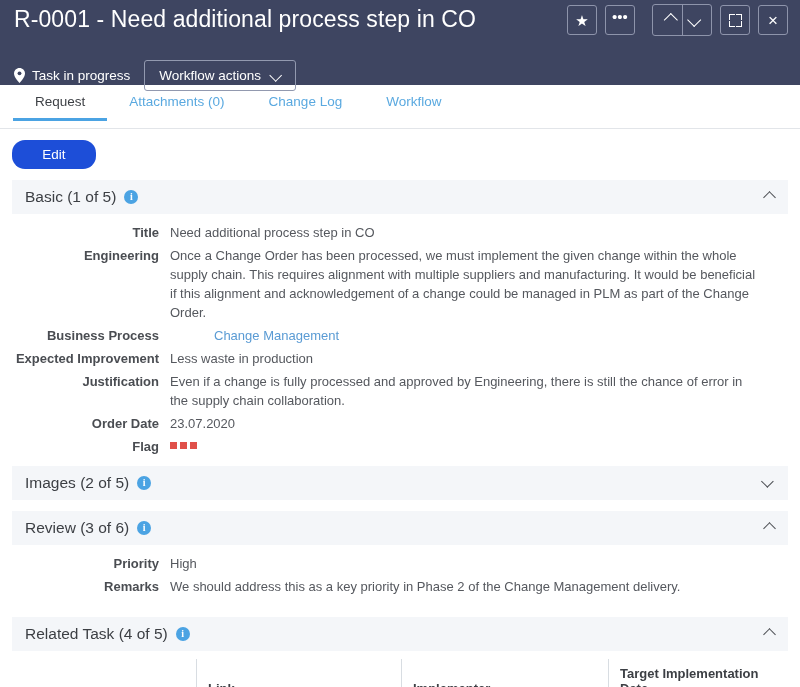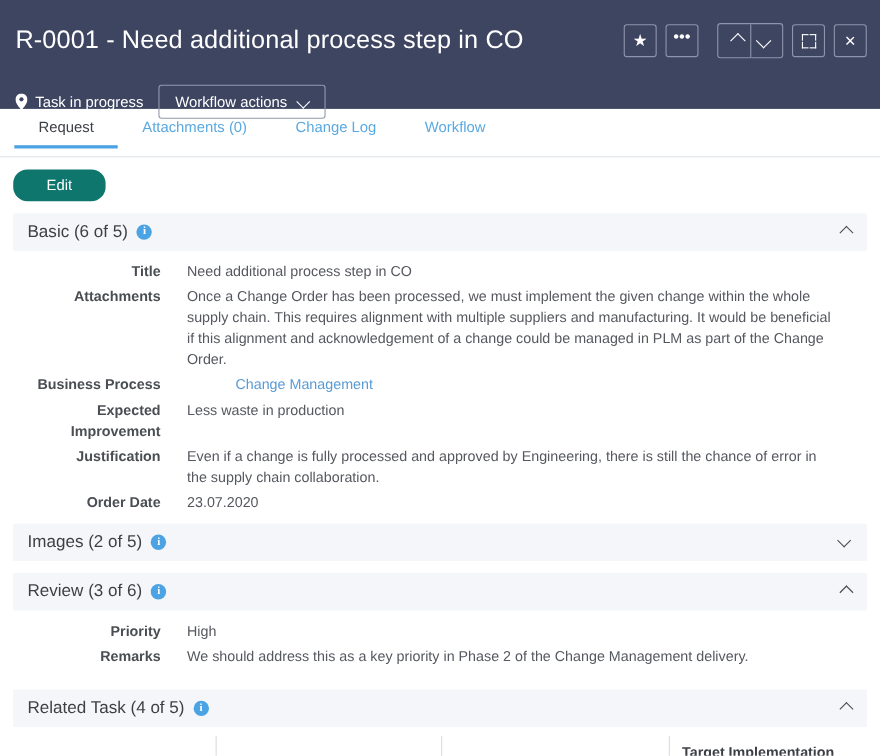--- a/index.html
+++ b/index.html
@@ -11,23 +11,23 @@
     height: 687px;
     background: #ffffff;
     font-family: "Liberation Sans", sans-serif;
     color: #3c3f44;
     overflow: hidden;
   }
 
   
   .header {
     background: #3e4561;
-    height: 99px;
+    height: 85px;
     box-sizing: border-box;
-    padding: 20px 12px 0 14px;
+    padding: 3px 12px 0 14px;
     position: relative;
   }
   .header-top {
     display: flex;
     align-items: flex-start;
     justify-content: space-between;
   }
   .doc-title {
     color: #ffffff;
     font-size: 23px;
@@ -142,21 +142,21 @@
   }
   .tab.active {
     color: #3c3f44;
     border-bottom: 3px solid #4ba3e3;
   }
 
   
   .content { padding: 0 12px; }
   .edit-btn {
     margin: 11px 0 11px 0;
-    background: #0f766e;
+    background: #1d4ed8;
     border: none;
     border-radius: 13px;
     color: #fff;
     font-size: 13.5px;
     width: 84px;
     height: 29px;
     cursor: pointer;
     font-family: "Liberation Sans", sans-serif;
   }
 
@@ -200,21 +200,21 @@
     display: flex;
     margin-bottom: 4px;
   }
   .flabel {
     width: 158px;
     min-width: 158px;
     text-align: right;
     font-size: 13px;
     font-weight: bold;
     color: #4a4d52;
-    padding-right: 24px;
+    padding-right: 11px;
     box-sizing: border-box;
     line-height: 19px;
   }
   .fvalue {
     font-size: 13px;
     color: #55585e;
     line-height: 19px;
     max-width: 590px;
   }
   .fvalue.link { color: #5a9bd4; cursor: pointer; margin-left: 44px; }
@@ -303,50 +303,58 @@
   <div class="tab">Workflow</div>
 </div>
 
 <div class="content">
 
   <button class="edit-btn">Edit</button>
 
   
   <div class="section-bar">
     <div class="section-left">
-      <span class="section-title">Basic (6 of 5)</span>
+      <span class="section-title">Basic (1 of 5)</span>
       <span class="info-icon">i</span>
     </div>
     <span class="sec-chev up"></span>
   </div>
 
   <div class="fields">
     <div class="frow">
       <div class="flabel">Title</div>
       <div class="fvalue">Need additional process step in CO</div>
     </div>
     <div class="frow">
-      <div class="flabel">Attachments</div>
+      <div class="flabel">Engineering</div>
       <div class="fvalue">Once a Change Order has been processed, we must implement the given change within the whole supply chain. This requires alignment with multiple suppliers and manufacturing. It would be beneficial if this alignment and acknowledgement of a change could be managed in PLM as part of the Change Order.</div>
     </div>
     <div class="frow">
       <div class="flabel">Business Process</div>
       <div class="fvalue link">Change Management</div>
     </div>
     <div class="frow">
       <div class="flabel">Expected Improvement</div>
       <div class="fvalue">Less waste in production</div>
     </div>
     <div class="frow">
       <div class="flabel">Justification</div>
       <div class="fvalue">Even if a change is fully processed and approved by Engineering, there is still the chance of error in the supply chain collaboration.</div>
     </div>
     <div class="frow">
       <div class="flabel">Order Date</div>
       <div class="fvalue">23.07.2020</div>
+    </div>
+    <div class="frow">
+      <div class="flabel">Flag</div>
+      <div class="flagbox">
+        <span></span>
+        <span></span>
+        <span></span>
+      </div>
     </div>
   </div>
 
   
   <div class="section-bar">
     <div class="section-left">
       <span class="section-title">Images (2 of 5)</span>
       <span class="info-icon">i</span>
     </div>
     <span class="sec-chev down"></span>

